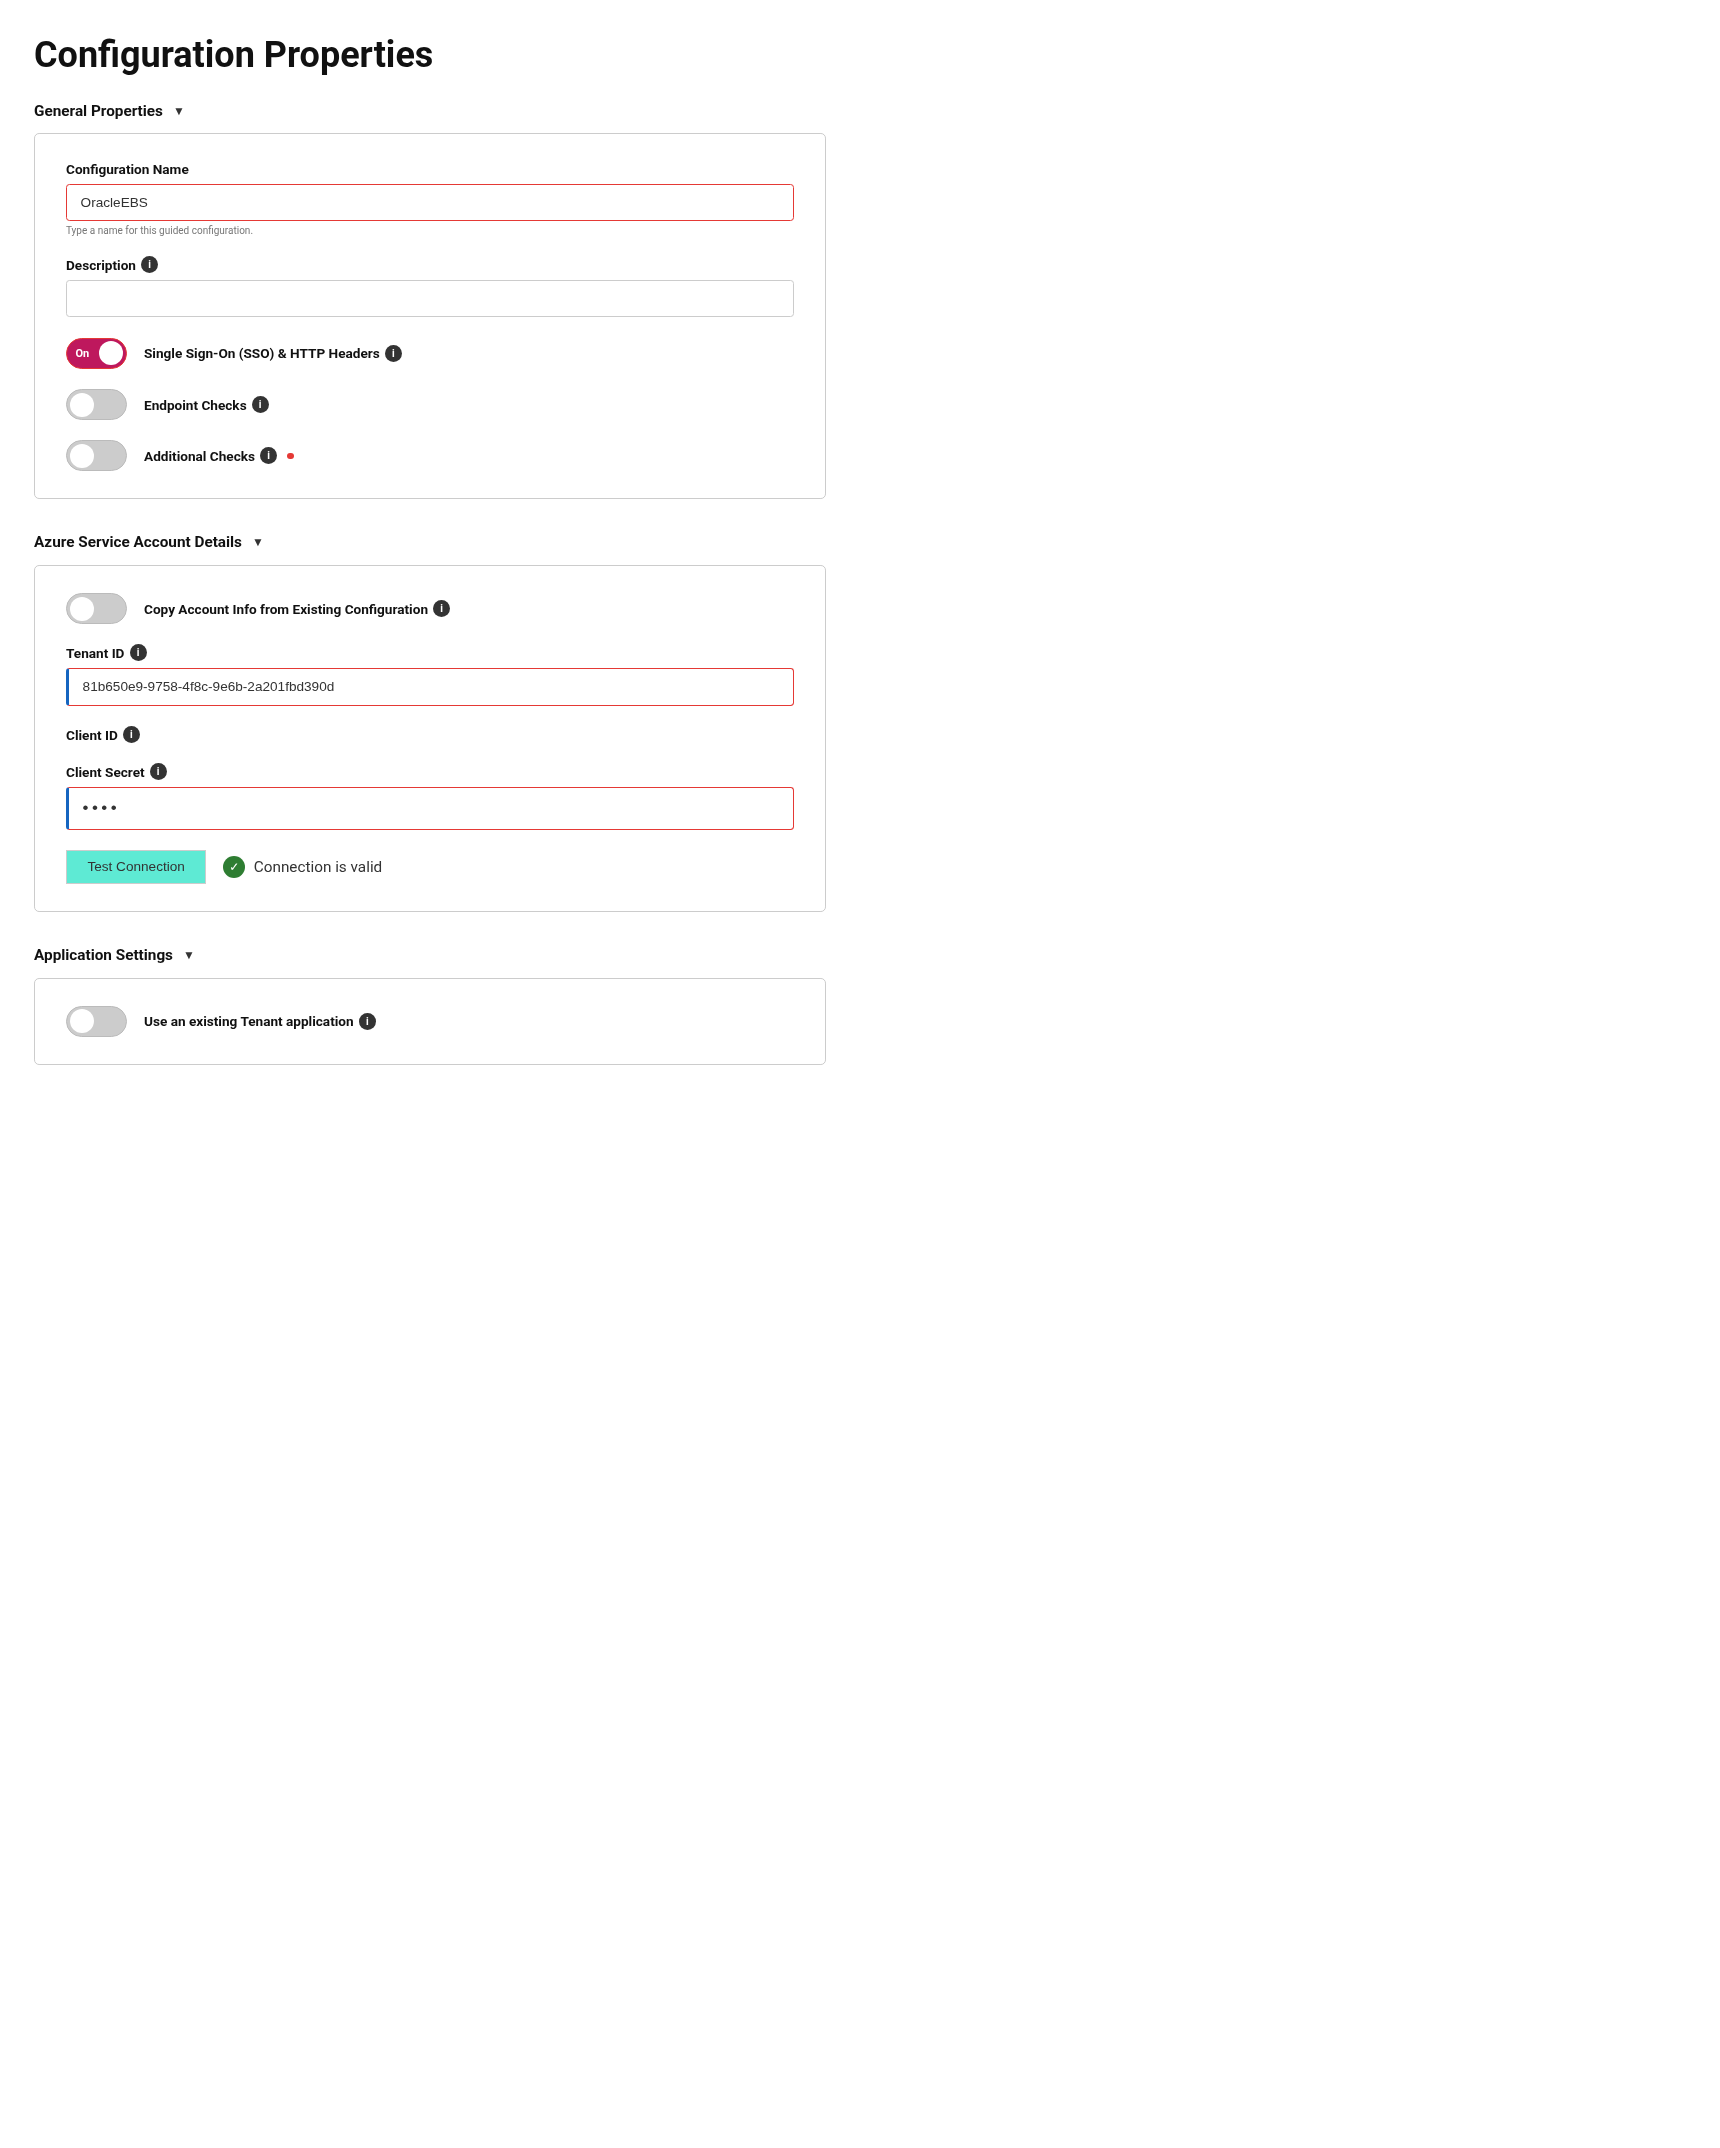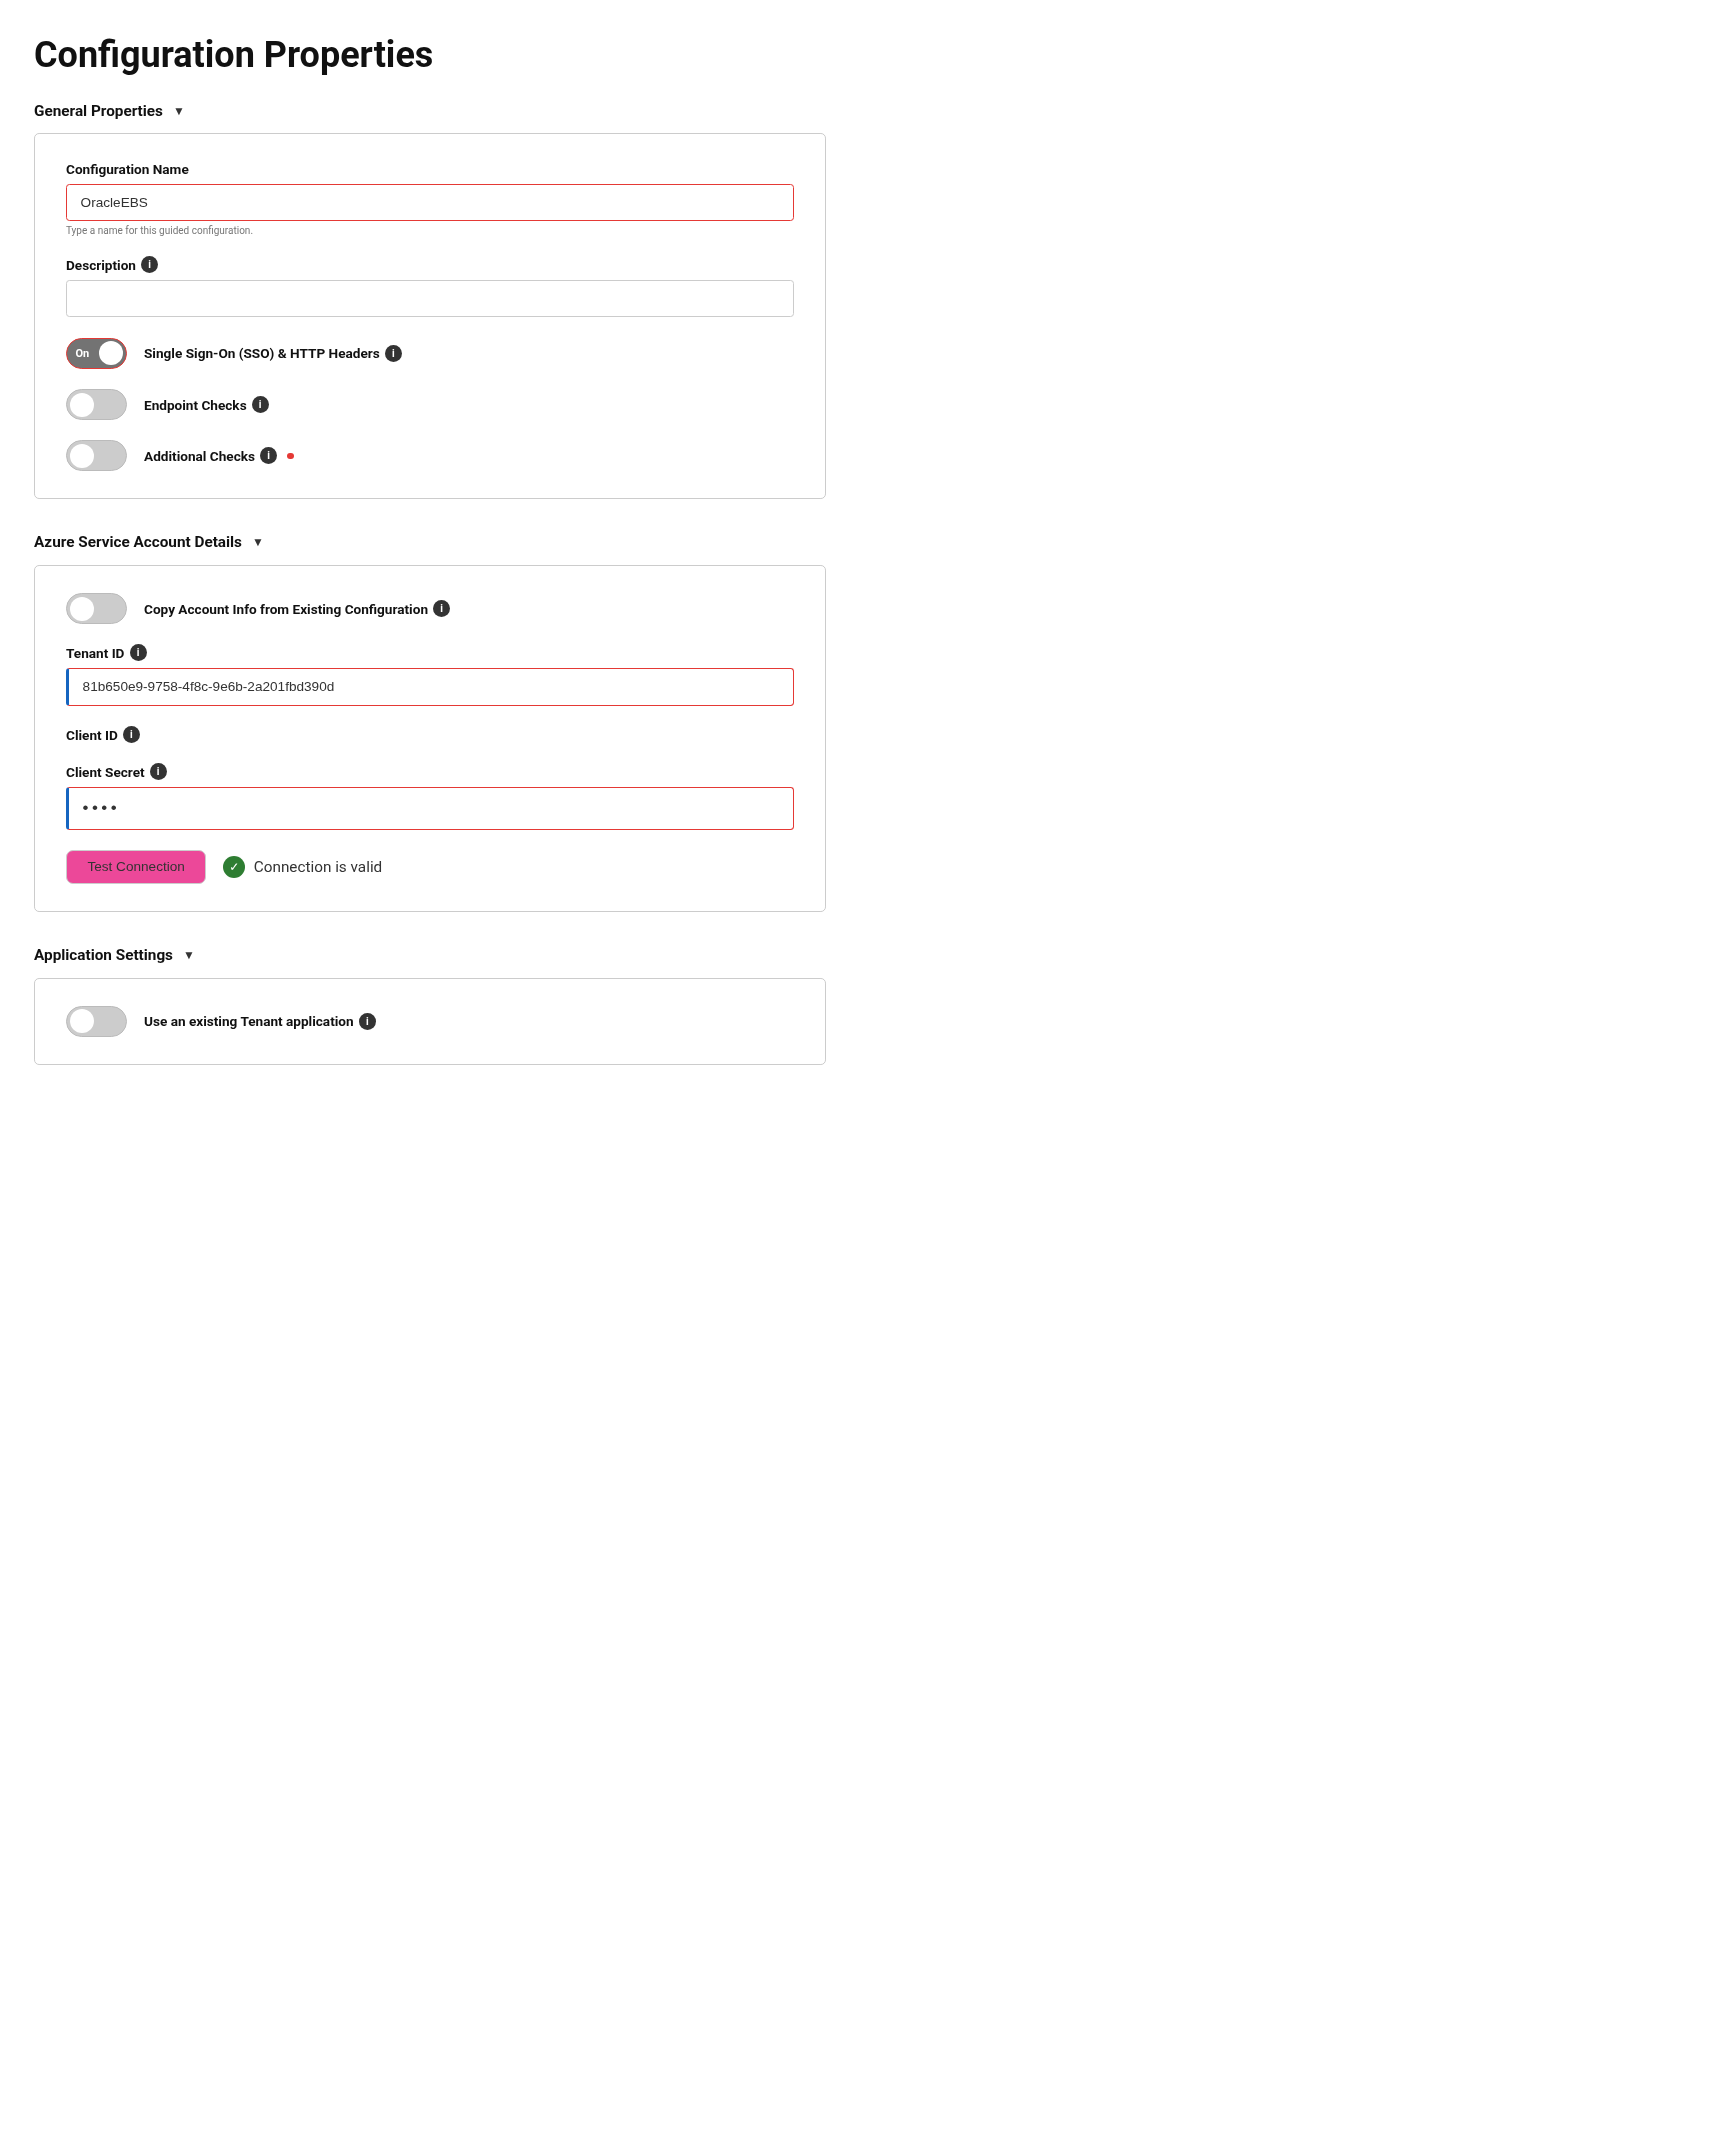--- a/index.html
+++ b/index.html
@@ -102,21 +102,21 @@
     .toggle {
       position: relative;
       width: 61px;
       height: 31px;
       border-radius: 17px;
       cursor: pointer;
       flex-shrink: 0;
     }
 
     .toggle.on {
-      background: #737373;
+      background: #be185d;
       border: 1.7px solid #e53935;
     }
 
     .toggle.off {
       background: #ccc;
       border: 0.9px solid #bbb;
     }
 
     .toggle-knob {
       position: absolute;
@@ -162,22 +162,22 @@
 
     .test-connection-row {
       display: flex;
       align-items: center;
       gap: 17px;
       margin-top: 6.8px;
     }
 
     .btn-test {
       border: 0.9px solid #ccc;
-      background: #ec4899;
-      border-radius: 7px;
+      background: #5eead4;
+      border-radius: 0;
       padding: 8.5px 20.4px;
       font-size: 13.6px;
       cursor: pointer;
       color: #333;
     }
 
     .connection-valid {
       display: flex;
       align-items: center;
       gap: 8.5px;

